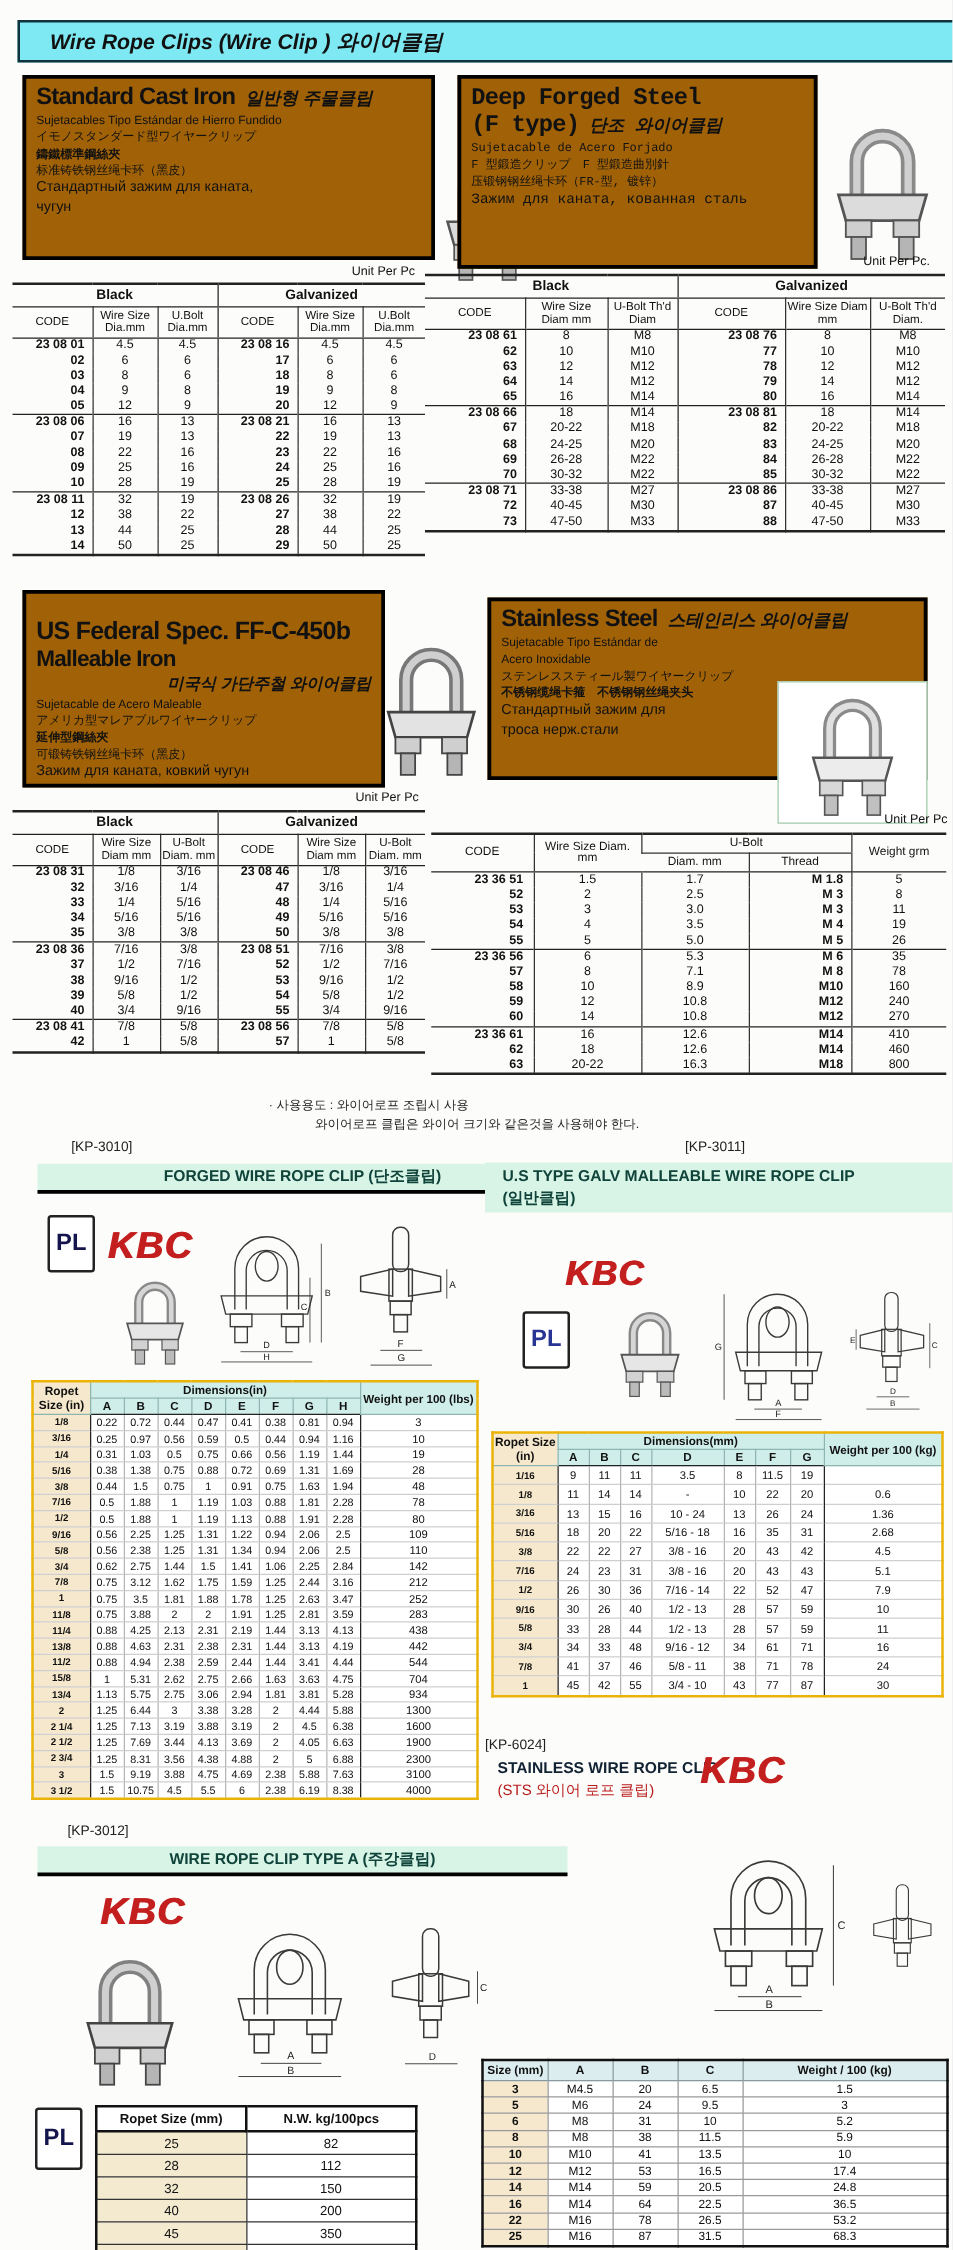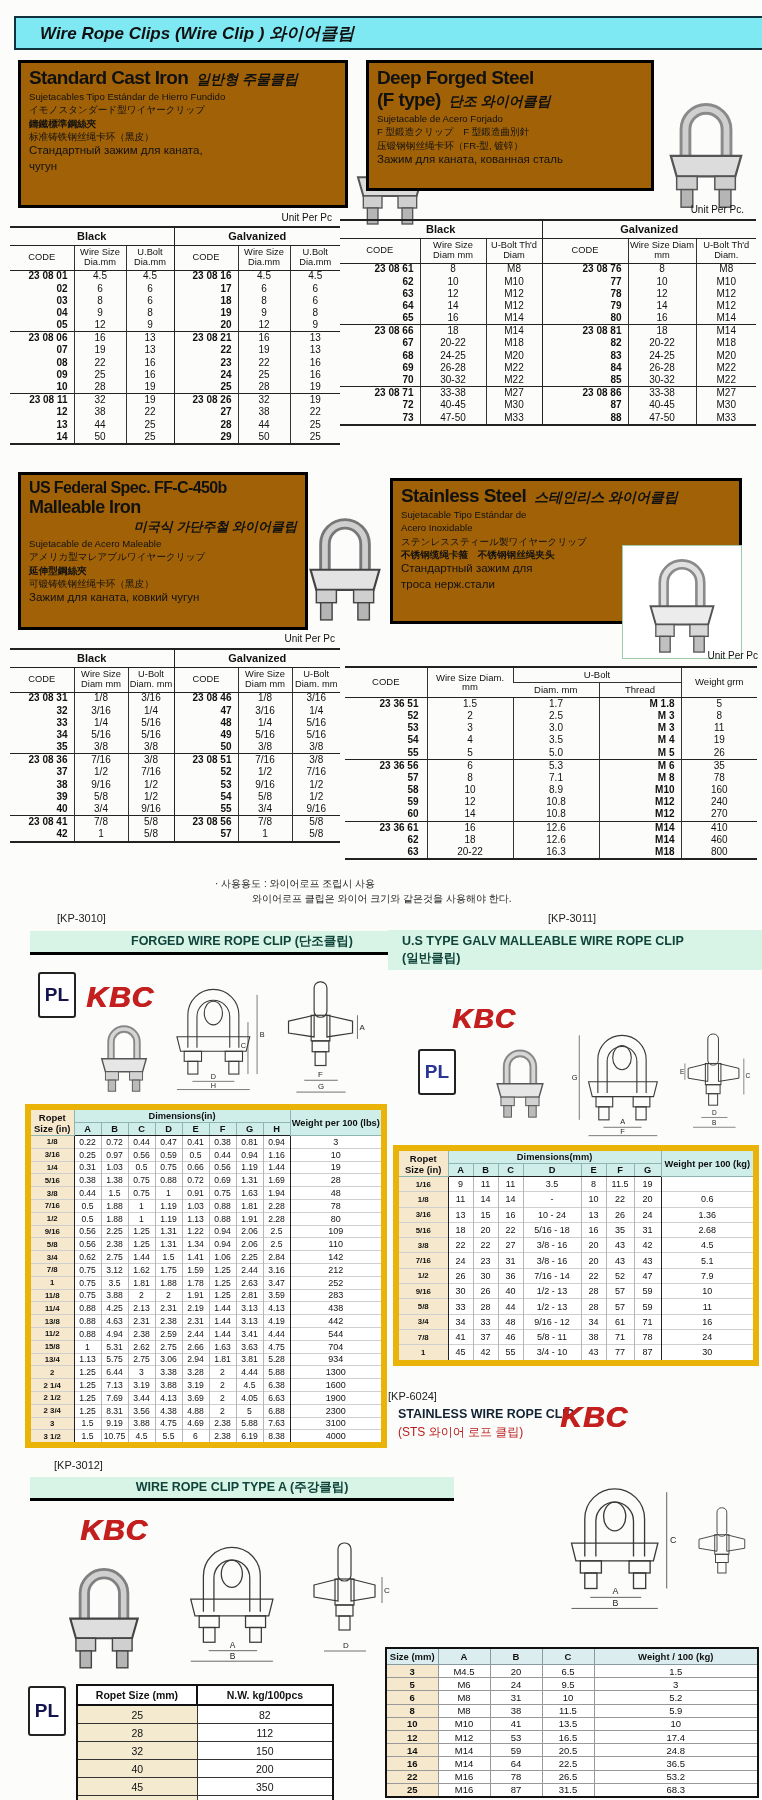--- a/index.html
+++ b/index.html
@@ -41,21 +41,21 @@
 
   
   .stab thead th{border-bottom:1.5px solid #222;border-top:2px solid #222;font-weight:normal;font-size:9.5px;padding:2px 1px;}
   .stab thead tr:first-child th+th{border-left:1px solid #333;}
   .stab thead tr:nth-child(2) th{border-top:1px solid #333;}
   .stab thead tr:nth-child(2) th+th{border-left:1px solid #333;}
   .stab tbody td:nth-child(1){text-align:right;font-weight:bold;padding-right:8px;}
   .stab tbody td:nth-child(4){border-left:1px solid #333;}
 
   
-  .gtab{border:6px solid #eab308;border-collapse:collapse;table-layout:fixed;background:#fff;}
+  .gtab{border:2px solid #eab308;border-collapse:collapse;table-layout:fixed;background:#fff;}
   .gtab th{background:#cfeeea;font-size:9.3px;font-weight:bold;border:1px solid #8fb5b1;padding:1px 0;}
   .gtab th.sz{background:#f6e8cc;font-size:9.5px;}
   .gtab tr.letters th{border-bottom:1.5px solid #222;}
   .gtab td{border-left:1px solid #b5b5b5;border-top:1px solid #cfcfcf;font-size:8.6px;
            text-align:center;height:11.8px;padding:0 1px;}
   .gtab td:first-child{background:#f6e8cc;font-weight:bold;font-size:7.8px;border-left:none;}
   .gtab td:nth-child(2){border-left:1.4px solid #222;}
   .gtab td:last-child{border-left:1.4px solid #222;font-size:9px;}
   .t6 td{height:14.3px;font-size:9px;}
 
@@ -116,21 +116,21 @@
       <path d="M16 50 V28 A14 14 0 0 1 44 28 V50" fill="none" stroke="#8a8a8a" stroke-width="8"></path>
       <path d="M16 50 V28 A14 14 0 0 1 44 28 V50" fill="none" stroke="#d0d0d0" stroke-width="4"></path>
       <path d="M6 46 h48 l-4 14 h-40 z" fill="#dcdcdc" stroke="#555" stroke-width="1.5"></path>
       <rect x="10" y="60" width="14" height="9" fill="#cfcfcf" stroke="#555"></rect>
       <rect x="36" y="60" width="14" height="9" fill="#cfcfcf" stroke="#555"></rect>
       <rect x="13" y="69" width="8" height="12" fill="#b5b5b5" stroke="#555"></rect>
       <rect x="39" y="69" width="8" height="12" fill="#b5b5b5" stroke="#555"></rect>
     </svg>
   </div>
 
-  <div class="abs gbox" style="left:366px;top:60px;width:288px;height:131px;">
+  <div class="abs gbox" style="left:366px;top:60px;width:288px;height:155px;font-family:Liberation Mono, monospace;">
     <div class="bt">Deep Forged Steel</div>
     <div><span class="bt">(F type)</span><span class="btk">단조 와이어클립</span></div>
     <div class="bl">Sujetacable de Acero Forjado</div>
     <div class="bl">F 型鍛造クリップ　F 型鍛造曲別針</div>
     <div class="bl">压锻钢钢丝绳卡环（FR-型, 镀锌）</div>
     <div class="bl bl-ru">Зажим для каната, кованная сталь</div>
   </div>
 
   <div class="abs" style="left:662px;top:85px;width:88px;height:130px;">
     <svg class="photo" viewBox="0 0 60 84" width="88" height="130">
@@ -410,21 +410,21 @@
           <td>47-50</td>
           <td>M33</td>
           <td>88</td>
           <td>47-50</td>
           <td>M33</td>
         </tr>
       </tbody>
   </table>
 
   <div class="abs gbox" style="left:18px;top:472px;width:290px;height:158px;">
-    <div class="bt" style="font-size:16px;">US Federal Spec. FF-C-450b</div>
+    <div class="bt" style="font-size:20px;margin-top:15px;">US Federal Spec. FF-C-450b</div>
     <div class="bt" style="font-size:18px;">Malleable Iron</div>
     <div class="kr-right">미국식 가단주철 와이어클립</div>
     <div class="bl">Sujetacable de Acero Maleable</div>
     <div class="bl">アメリカ型マレアブルワイヤークリップ</div>
     <div class="bl bl-b">延伸型鋼絲夾</div>
     <div class="bl">可锻铸铁钢丝绳卡环（黑皮）</div>
     <div class="bl bl-ru">Зажим для каната, ковкий чугун</div>
   </div>
 
   <div class="abs" style="left:302px;top:498px;width:86px;height:132px;">

